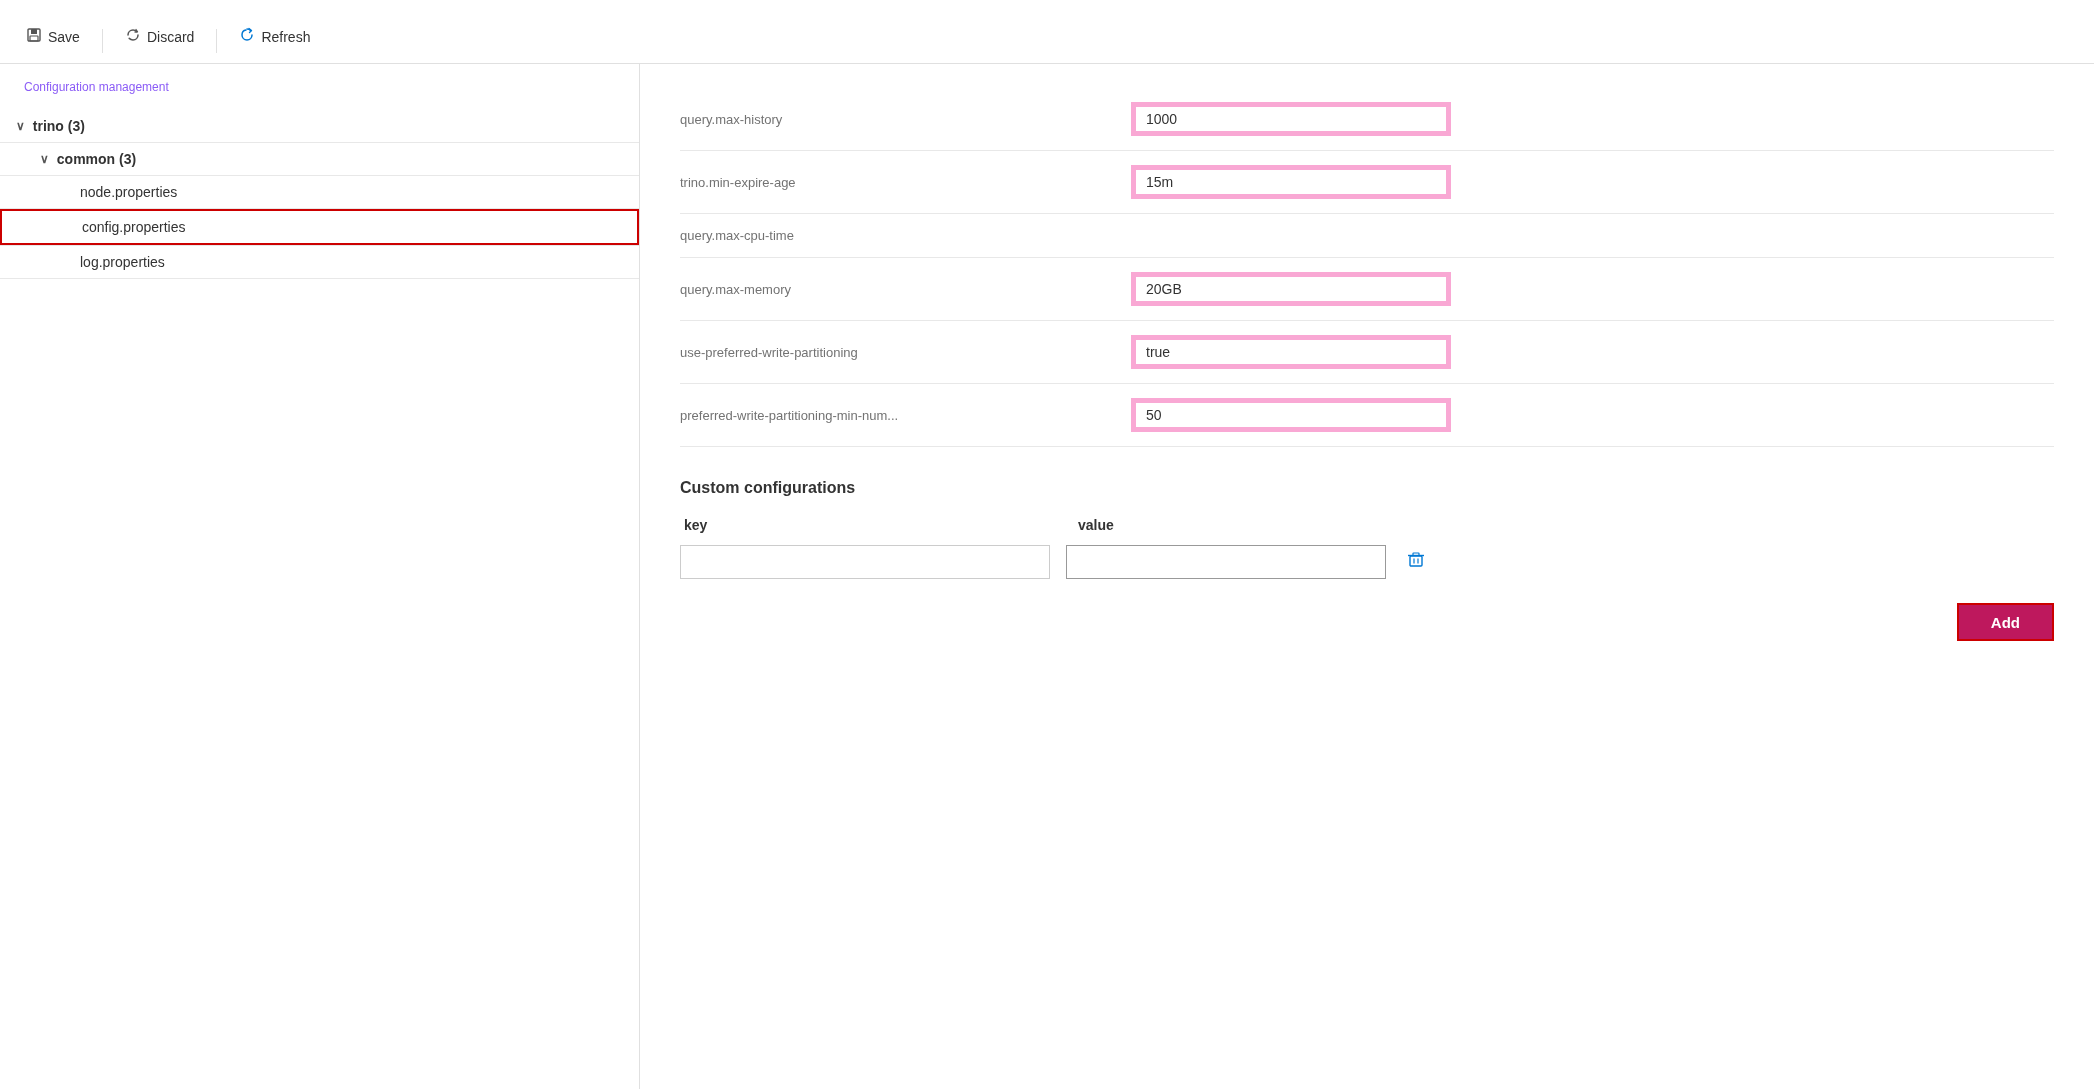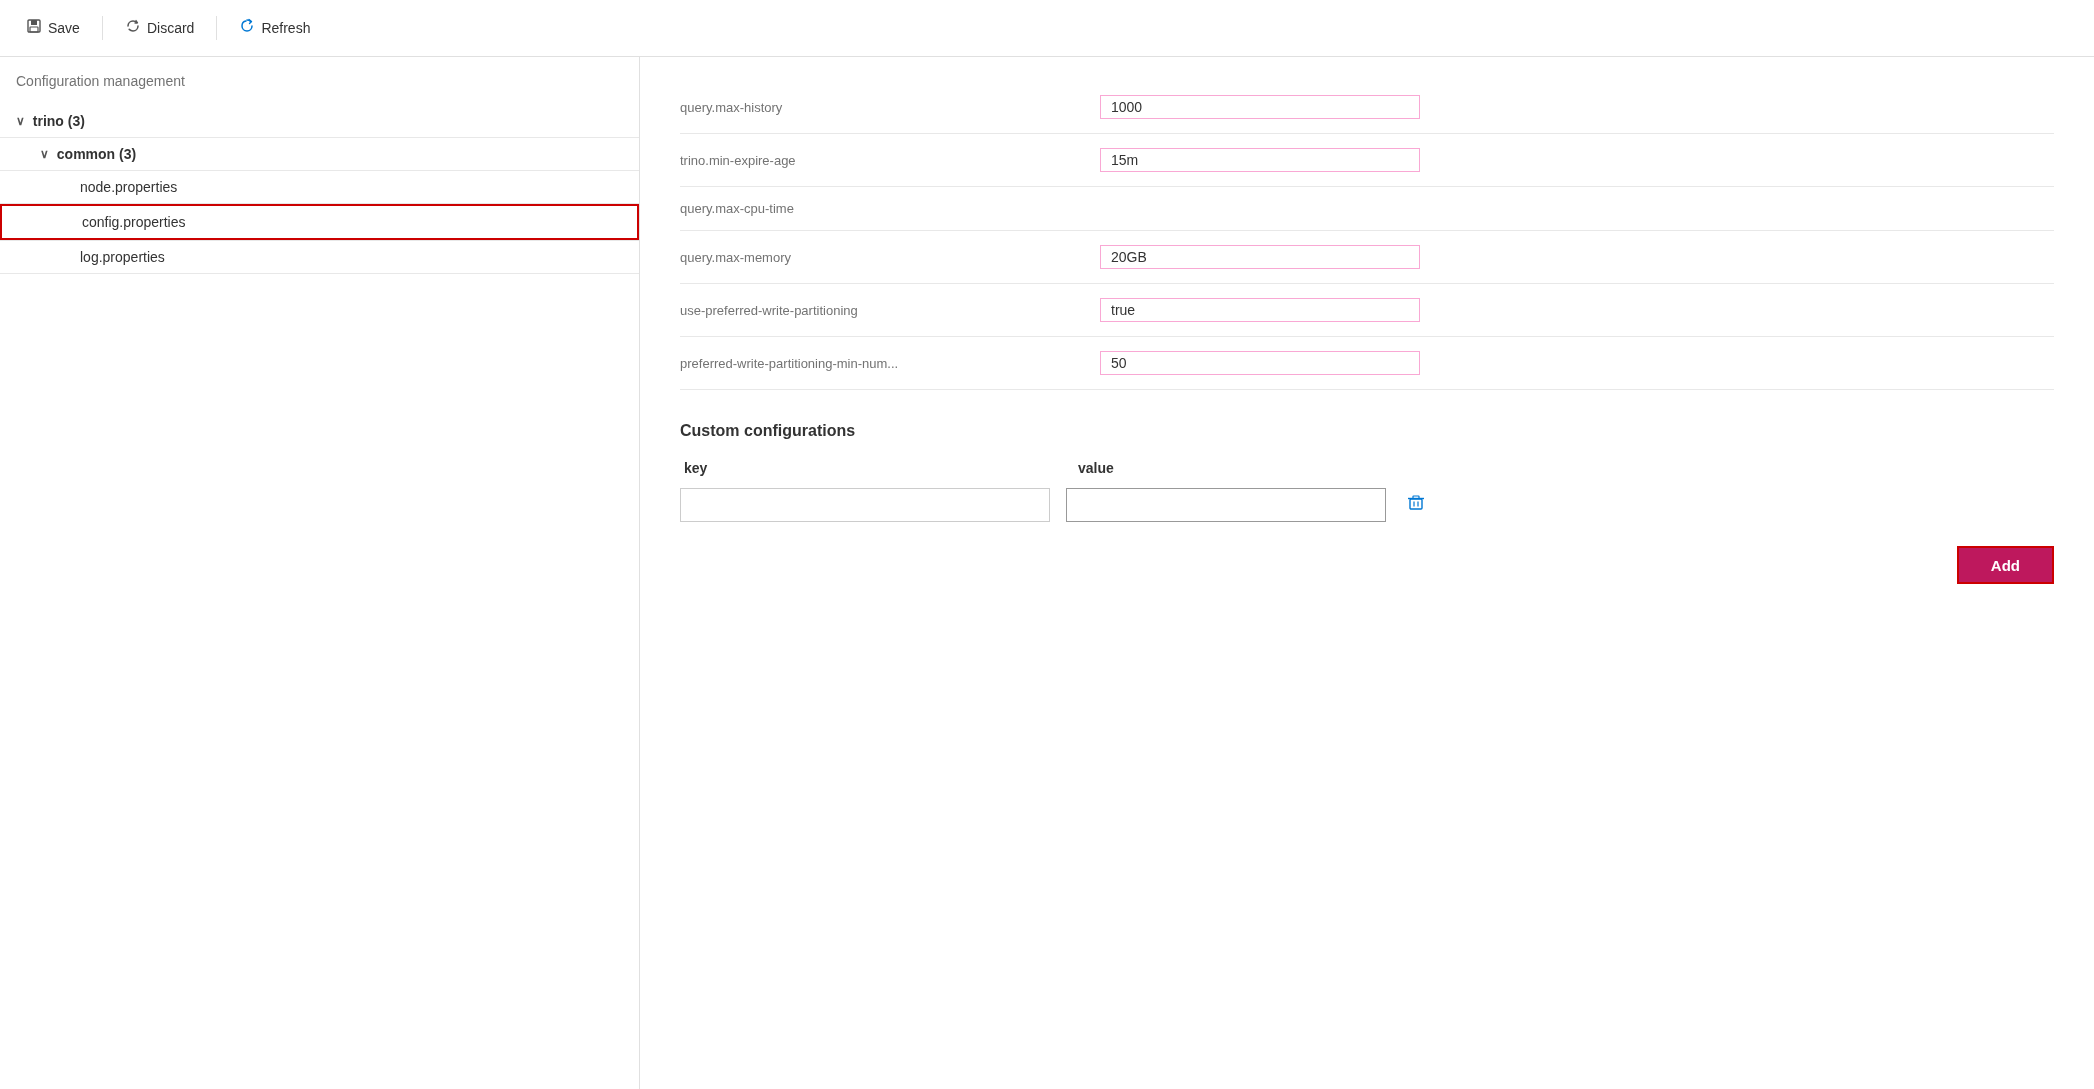--- a/index.html
+++ b/index.html
@@ -14,25 +14,25 @@
       background: #fff;
       width: 2094px;
       height: 1089px;
       overflow: hidden;
       display: flex;
       flex-direction: column;
     }
 
     .toolbar {
       display: flex;
-      align-items: center;
+      align-items: flex-end;
       padding: 10px 16px;
       border-bottom: 1px solid #e0e0e0;
       gap: 8px;
-      height: 57px;
+      height: 64px;
     }
 
     .toolbar-btn {
       display: flex;
       align-items: center;
       gap: 6px;
       padding: 6px 10px;
       background: none;
       border: none;
       cursor: pointer;
@@ -63,23 +63,23 @@
     }
 
     .sidebar {
       width: 640px;
       border-right: 1px solid #e0e0e0;
       overflow-y: auto;
       padding: 16px 0;
     }
 
     .sidebar-title {
-      padding: 0 16px 16px 16px;
-      color: #737373;
-      font-size: 14px;
+      padding: 0 16px 16px 24px;
+      color: #8b5cf6;
+      font-size: 12px;
     }
 
     .tree-item {
       display: flex;
       align-items: center;
       padding: 8px 16px;
       cursor: pointer;
       color: #333;
     }
 
@@ -131,26 +131,27 @@
     }
 
     .config-label {
       flex: 0 0 420px;
       color: #737373;
       font-size: 13px;
     }
 
     .config-input {
       flex: 0 0 320px;
-      border: 1px solid #f9a8d4;
+      border: 5px solid #f9a8d4;
       padding: 6px 10px;
       font-size: 14px;
       color: #333;
       outline: none;
-      height: 24px;
+      height: 34px;
+      margin-left: 31px;
     }
 
     .section-title {
       font-size: 16px;
       font-weight: 600;
       color: #333;
       margin: 32px 0 20px 0;
     }
 
     .custom-config-section {

